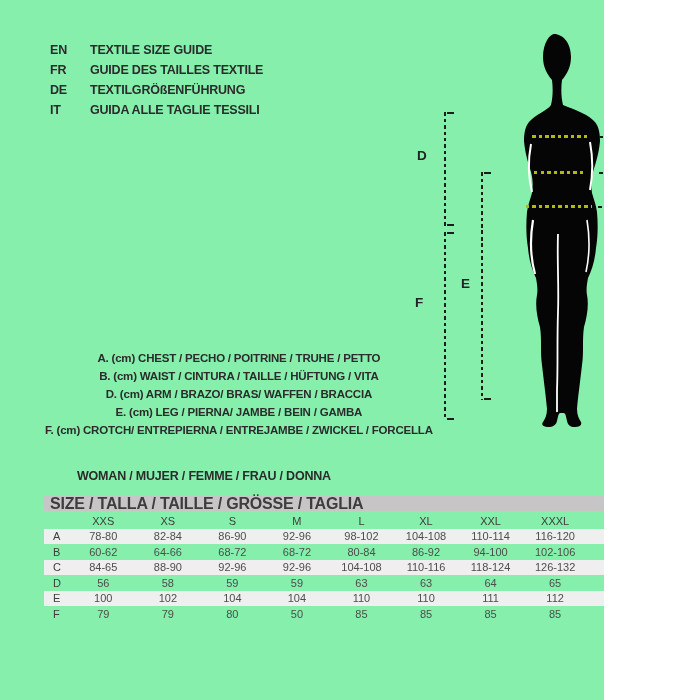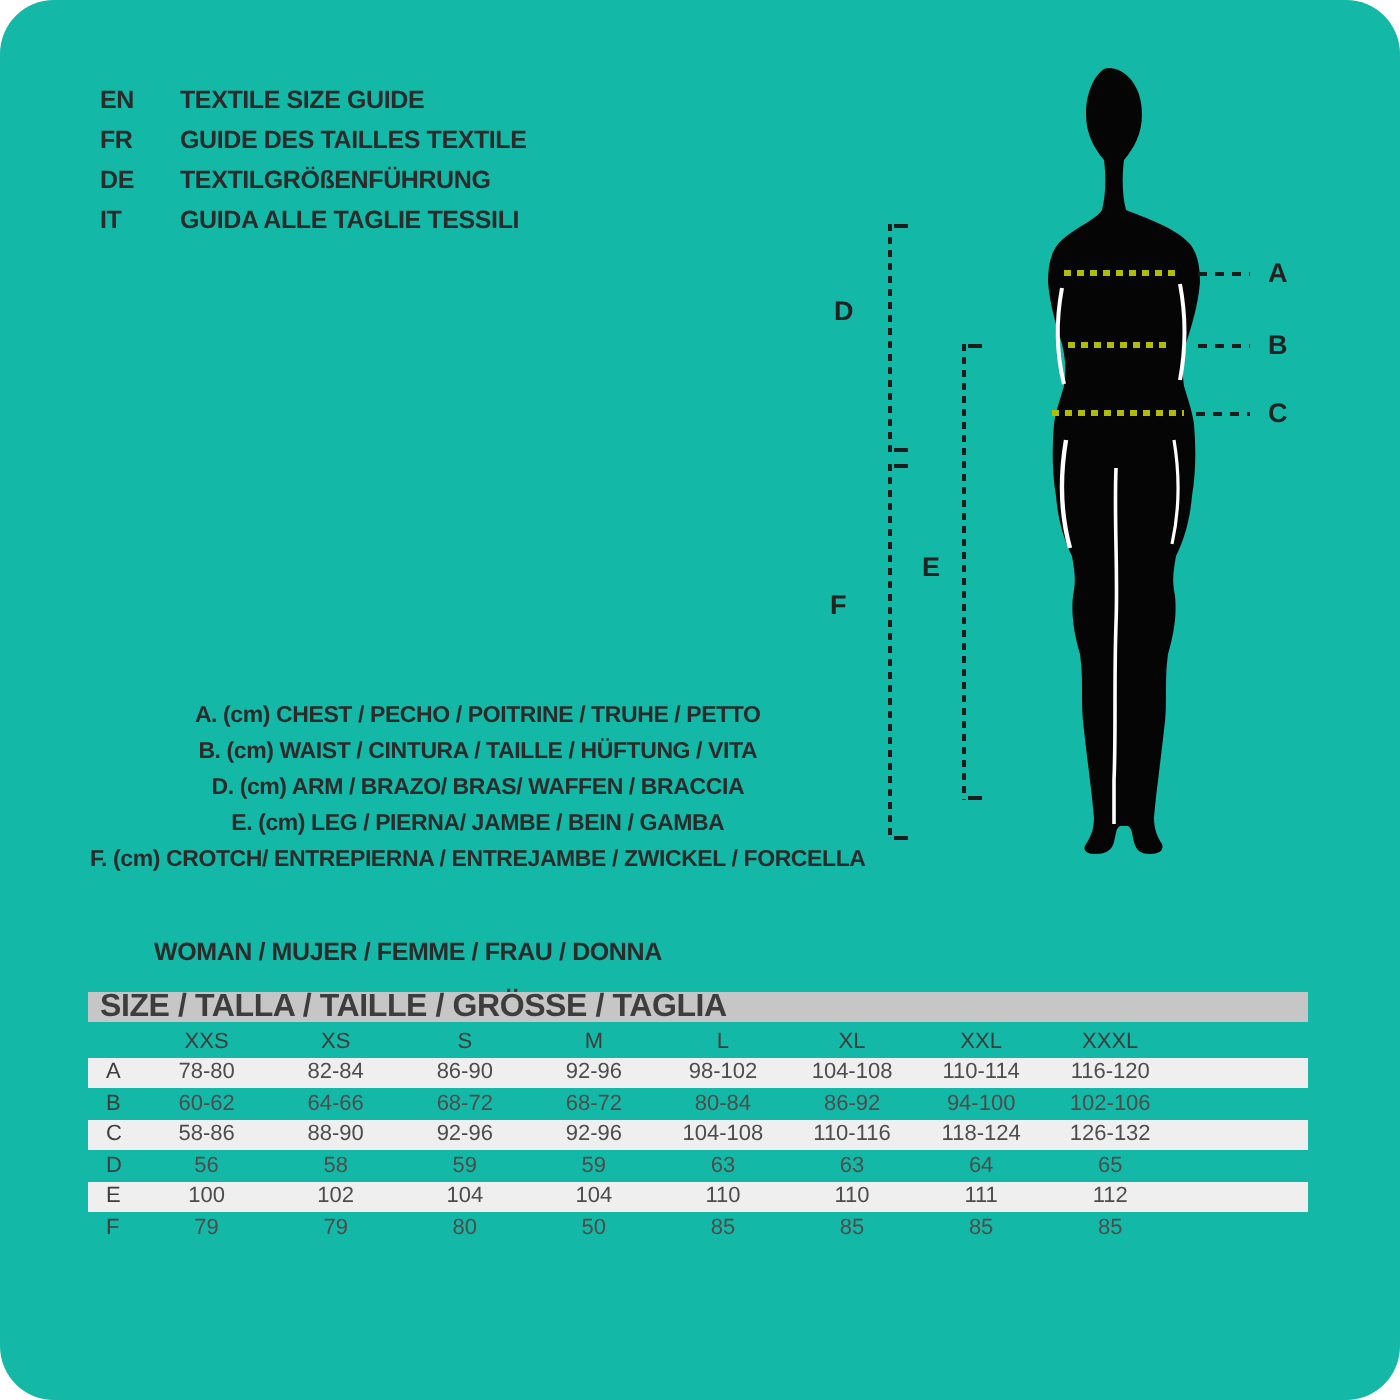--- a/index.html
+++ b/index.html
@@ -1,18 +1,18 @@
 <!DOCTYPE html>
 <html><head>
 <meta charset="utf-8">
 <style>
   html,body { margin:0; padding:0; background:#fff; }
   .page {
-    position:relative; width:700px; height:700px; background:#14b8a6;
-    font-family:"Liberation Sans", sans-serif; color:#2e2e2e; overflow:hidden;border-radius:27px;
+    position:relative; width:604px; height:700px; background:#86efac;
+    font-family:"Liberation Sans", sans-serif; color:#2e2e2e; overflow:hidden;
   }
   
   .langs { position:absolute; left:50px; top:40px; }
   .lang-row { line-height:20px; font-size:12.5px; font-weight:bold; letter-spacing:-0.2px; color:#2b2b2b; white-space:nowrap; }
   .lang-code { display:inline-block; width:40px; }
   
   .silhouette { position:absolute; left:480px; top:28px; width:150px; height:402px; }
   
   .yline { position:absolute; height:3px;
     background:repeating-linear-gradient(90deg,#afbc00 0 3.5px,transparent 3.5px 6.5px); }
@@ -195,21 +195,21 @@
             <td>68-72</td>
             <td>68-72</td>
             <td>80-84</td>
             <td>86-92</td>
             <td>94-100</td>
             <td>102-106</td>
             <td></td>
           </tr>
           <tr>
             <td class="rowlabel">C</td>
-            <td>58-86</td>
+            <td>84-65</td>
             <td>88-90</td>
             <td>92-96</td>
             <td>92-96</td>
             <td>104-108</td>
             <td>110-116</td>
             <td>118-124</td>
             <td>126-132</td>
             <td></td>
           </tr>
           <tr>

